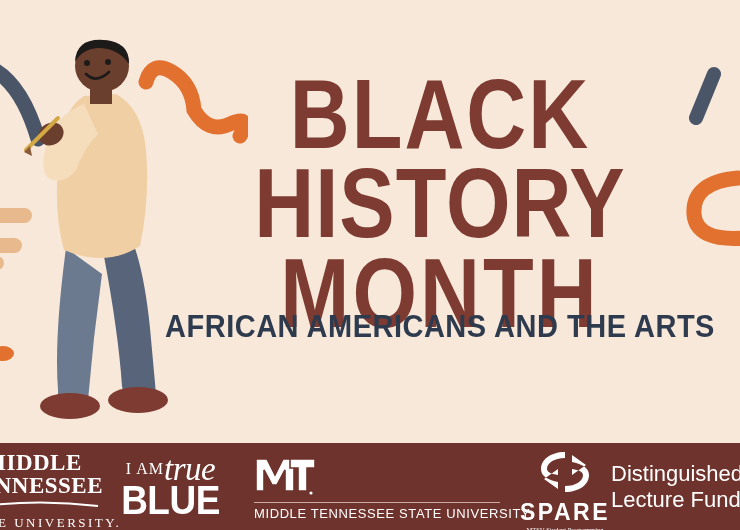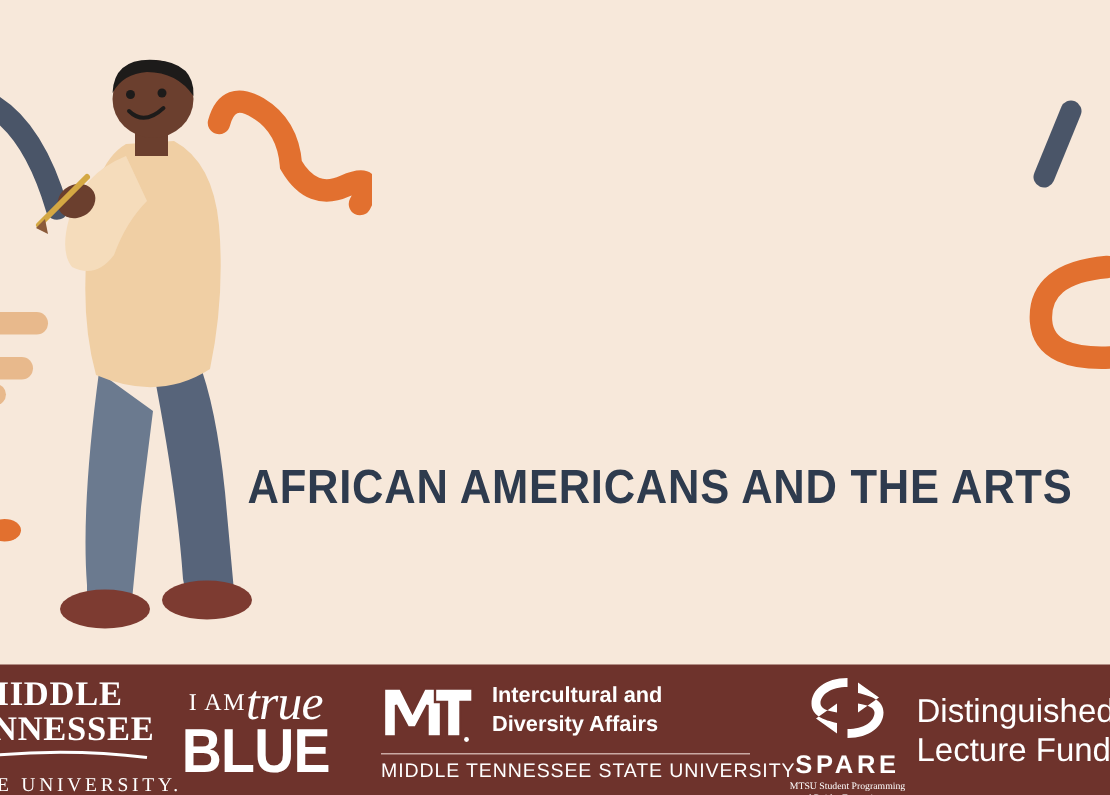--- a/index.html
+++ b/index.html
@@ -185,21 +185,21 @@
     left: 519px;
     top: 6px;
     width: 92px;
     color: #ffffff;
     text-align: center;
   }
   .spare-mark { width: 54px; height: 46px; margin: 0 auto; }
   .spare-word {
     font-family: "Liberation Sans", sans-serif;
     font-weight: bold;
-    font-size: 17px;
+    font-size: 23px;
     letter-spacing: 2.5px;
     line-height: 1.1;
     margin-top: 1px;
   }
   .spare-sub {
     font-family: "Liberation Serif", serif;
     font-size: 6.5px;
     line-height: 1.25;
     margin-top: 1px;
   }
@@ -268,20 +268,25 @@
     <ellipse cx="88" cy="28" rx="27" ry="26" fill="#6b3f2e"></ellipse>
 
     <path d="M61 24 Q 62 0 90 2 Q 116 4 115 26 Q 104 10 84 10 Q 68 11 61 24 Z" fill="#1d1b1a"></path>
 
     <circle cx="73" cy="25" r="3" fill="#1d1b1a"></circle>
     <circle cx="94" cy="24" r="3" fill="#1d1b1a"></circle>
 
     <path d="M72 36 Q 82 46 95 34" stroke="#1d1b1a" stroke-width="2.6" fill="none" stroke-linecap="round"></path>
   </svg>
 
+  <div class="headline">
+    <div class="hl-line hl-1">BLACK</div>
+    <div class="hl-line hl-2">HISTORY</div>
+    <div class="hl-line hl-3">MONTH</div>
+  </div>
 
   <div class="subhead">AFRICAN AMERICANS AND THE ARTS</div>
 
   <div class="footer">
     <div class="footer-inner">
 
       <div class="logo-mtsu">
         <div class="mtsu-l1">MIDDLE</div>
         <div class="mtsu-l2">TENNESSEE</div>
         <svg class="mtsu-swoosh" viewBox="0 0 132 9">
@@ -299,24 +304,20 @@
 
       <div class="logo-ida">
         <div class="ida-top">
           <svg class="ida-mt" viewBox="0 0 62 46">
             <g fill="#ffffff" stroke="#6e332c" stroke-width="1.6">
               <polygon points="2,40 2,8 13,8 21,24 29,8 40,8 40,40 31,40 31,19 23,34 18,34 10,19 10,40"></polygon>
               <polygon points="36,8 61,8 61,17 53,17 53,40 44,40 44,17 36,17"></polygon>
             </g>
             <circle cx="57" cy="42" r="1.6" fill="#ffffff"></circle>
           </svg>
-          <div class="ida-text">
-            <div>Intercultural and</div>
-            <div>Diversity Affairs</div>
-          </div>
         </div>
         <div class="ida-rule"></div>
         <div class="ida-univ">MIDDLE TENNESSEE STATE UNIVERSITY</div>
       </div>
 
       <div class="logo-spare">
         <svg class="spare-mark" viewBox="0 0 54 46">
           <path d="M27 3 C 12 3 3 11 3 20 C 3 28 11 31 20 33 L 20 40 L 6 30 L 20 20 L 20 26 C 13 25 9 23 9 20 C 9 14 16 9 27 9 Z" fill="#ffffff"></path>
           <path d="M27 43 C 42 43 51 35 51 26 C 51 18 43 15 34 13 L 34 6 L 48 16 L 34 26 L 34 20 C 41 21 45 23 45 26 C 45 32 38 37 27 37 Z" fill="#ffffff"></path>
         </svg>

